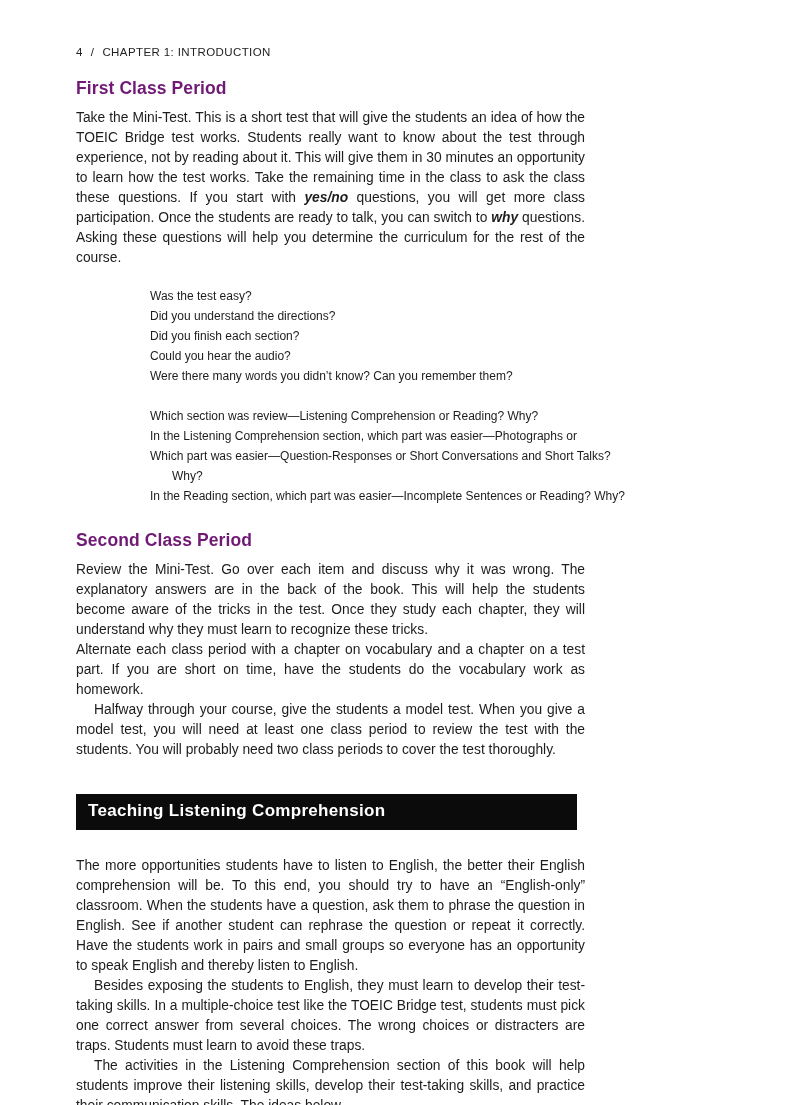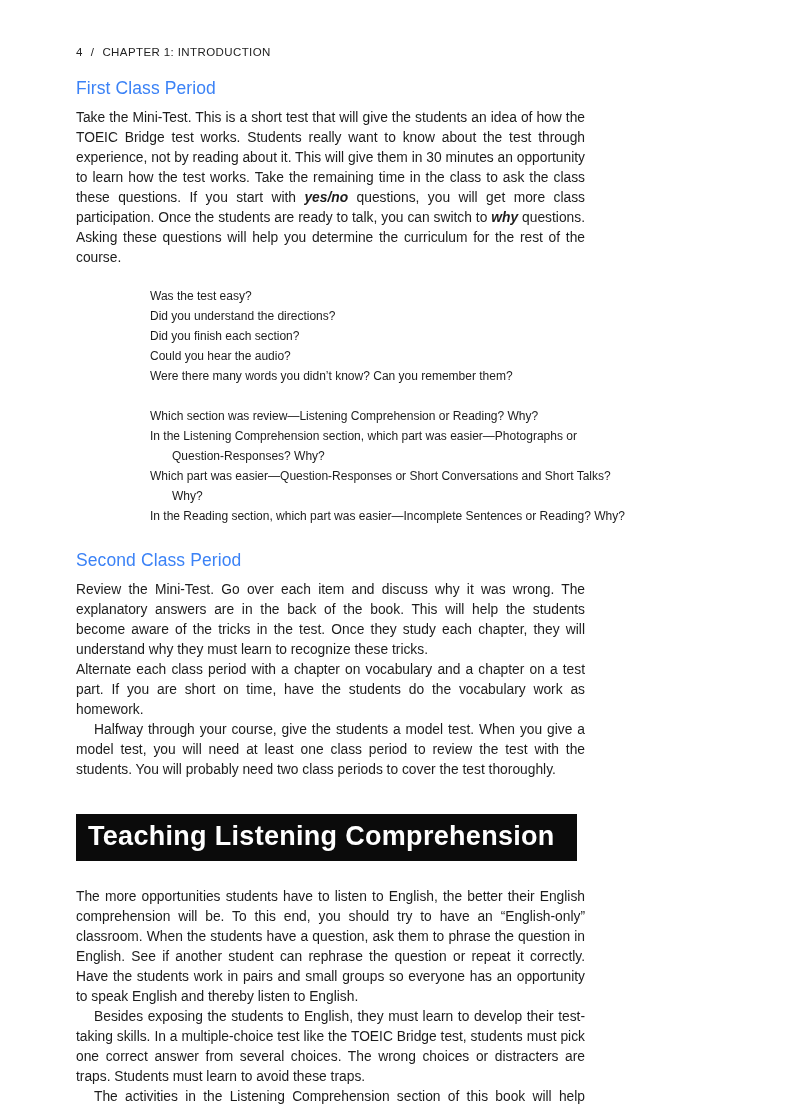--- a/index.html
+++ b/index.html
@@ -16,22 +16,22 @@
   }
   .running-head {
     font-size:11.5px;
     letter-spacing:0.4px;
     color:#222;
     margin-bottom:20px;
   }
   .running-head .sep { margin:0 8px; }
   h2.section-heading {
     font-size:17.5px;
-    font-weight:normal;
-    color:#3b82f6;
+    font-weight:bold;
+    color:#701a75;
     margin:24px 0 9px 0;
     letter-spacing:0.1px;
   }
   h2.first { margin-top:8px; }
   p.body {
     font-size:13.8px;
     line-height:20px;
     text-align:justify;
     margin:0;
   }
@@ -40,21 +40,21 @@
     margin:18px 0 18px 74px;
     font-size:12px;
     line-height:20px;
   }
   .q-gap { height:20px; }
   .q-line { white-space:nowrap; }
   .q-line.hang { padding-left:22px; }
   .banner {
     background:#0b0b0b;
     color:#ffffff;
-    font-size:27px;
+    font-size:17px;
     font-weight:bold;
     letter-spacing:0.3px;
     padding:7px 12px 9px 12px;
     margin:34px 8px 26px 0;
   }
   em.term { font-style:italic;font-weight:bold; }
 </style>
 </head>
 <body>
 
@@ -70,21 +70,20 @@
 
   <div class="questions">
     <div class="q-line">Was the test easy?</div>
     <div class="q-line">Did you understand the directions?</div>
     <div class="q-line">Did you finish each section?</div>
     <div class="q-line">Could you hear the audio?</div>
     <div class="q-line">Were there many words you didn’t know? Can you remember them?</div>
     <div class="q-gap"></div>
     <div class="q-line">Which section was review—Listening Comprehension or Reading? Why?</div>
     <div class="q-line">In the Listening Comprehension section, which part was easier—Photographs or</div>
-    <div class="q-line hang">Question-Responses? Why?</div>
     <div class="q-line">Which part was easier—Question-Responses or Short Conversations and Short Talks?</div>
     <div class="q-line hang">Why?</div>
     <div class="q-line">In the Reading section, which part was easier—Incomplete Sentences or Reading? Why?</div>
   </div>
 
   <h2 class="section-heading">Second Class Period</h2>
   <p class="body">Review the Mini-Test. Go over each item and discuss why it was wrong. The explanatory answers are in the back of the book. This will help the students become aware of the tricks in the test. Once they study each chapter, they will understand why they must learn to recognize these tricks.</p>
 
   <p class="body">Alternate each class period with a chapter on vocabulary and a chapter on a test part. If you are short on time, have the students do the vocabulary work as homework.</p>
   <p class="body fli">Halfway through your course, give the students a model test. When you give a model test, you will need at least one class period to review the test with the students. You will probably need two class periods to cover the test thoroughly.</p>

